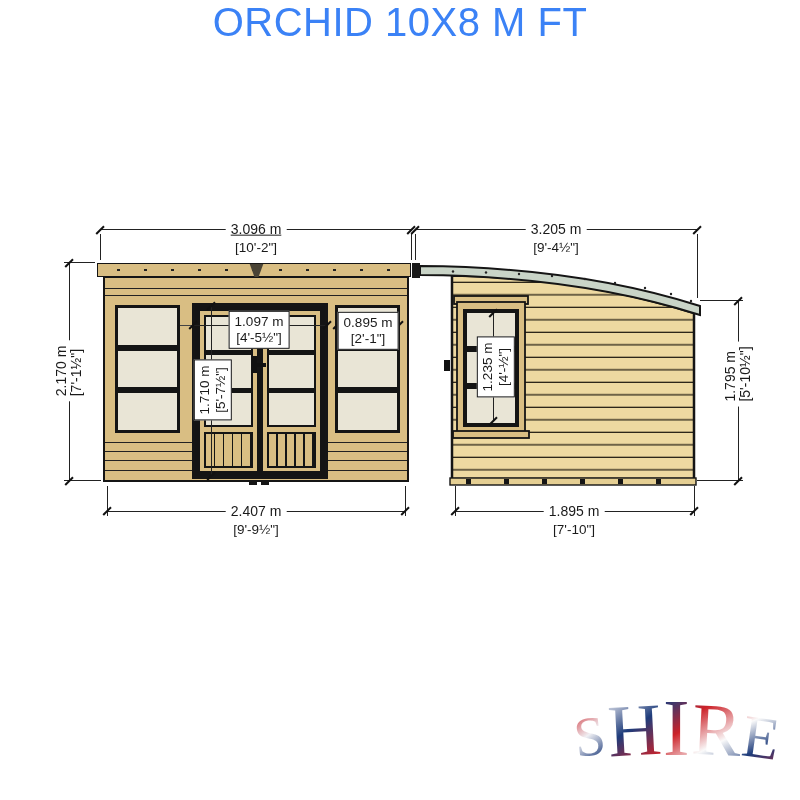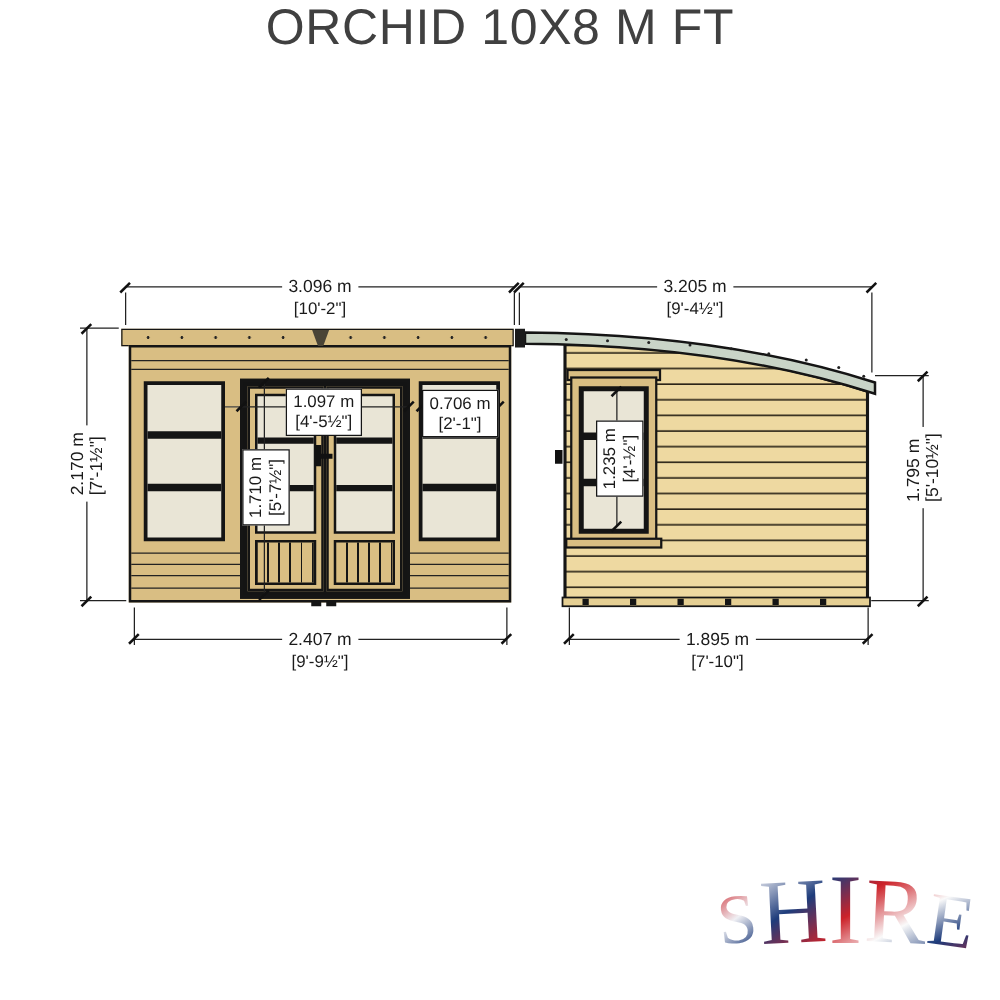--- a/index.html
+++ b/index.html
@@ -28,21 +28,21 @@
   .win{position:absolute;background:#141414;padding:3px;box-sizing:border-box;z-index:2;}
   .panes{position:relative;width:100%;height:100%;background:#e9e5d6;}
   .bar{position:absolute;left:0;right:0;height:6px;background:#141414;}
   .doorframe{position:absolute;background:#141414;border:3px solid #151515;box-sizing:border-box;z-index:2;}
   .leaf{position:absolute;background:#d9be83;border:2px solid #141414;box-sizing:border-box;}
   .glaze{position:absolute;background:#141414;padding:2px;box-sizing:border-box;}
   .panel{position:absolute;border:2px solid #141414;box-sizing:border-box;
          background:repeating-linear-gradient(90deg,#d9be83 0 7.5px,#151515 7.5px 9px);}
   
   .title{position:absolute;left:0;top:636;width:800px;text-align:center;
-         font-size:40px;letter-spacing:0.5px;color:#404040;}
+         font-size:40px;letter-spacing:0.5px;color:#3b82f6;}
   .brand{position:absolute;left:556px;top:688px;width:244px;text-align:center;}
   .brand-letters{height:84px;display:flex;align-items:baseline;justify-content:center;}
   .brand-letter{font-family:"Liberation Serif", serif;font-weight:normal;display:inline-block;
      background-image:linear-gradient(150deg,#cc2229 0%,#f0f0f4 18%,#1e3c7b 34%,#cc2229 50%,#fafafa 66%,#1e3c7b 82%,#cc2229 100%);
      background-size:260% 260%;-webkit-background-clip:text;background-clip:text;color:transparent;
      letter-spacing:2px;line-height:1;}
   .brand-letter:nth-child(1){font-size:56px;transform:rotate(-7deg);background-position:0% 0%;}
   .brand-letter:nth-child(2){font-size:74px;transform:rotate(-3deg);background-position:30% 25%;}
   .brand-letter:nth-child(3){font-size:80px;transform:rotate(0deg);background-position:55% 45%;}
   .brand-letter:nth-child(4){font-size:74px;transform:rotate(3deg);background-position:75% 65%;}
@@ -157,21 +157,21 @@
       <rect x="36" y="102" width="6" height="11" fill="#111"></rect>
     </svg>
   </div>
 
   <div>
     <div class="vline" style="left:100px;top:234px;height:26px;"></div>
     <div class="vline" style="left:411px;top:234px;height:26px;"></div>
     <div class="hline" style="left:100px;top:229px;width:311px;"></div>
     <div class="tick" style="left:100px;top:230px;"></div>
     <div class="tick" style="left:411px;top:230px;"></div>
-    <div class="dimtext" style="left:256px;top:229px;">3.096 m</div>
+    <div class="dimtext" style="left:256px;top:229px;text-decoration:underline;">3.096 m</div>
     <div class="dimfeet" style="left:256px;top:247px;">[10'-2"]</div>
   </div>
 
   <div>
     <div class="vline" style="left:107px;top:486px;height:30px;"></div>
     <div class="vline" style="left:405px;top:486px;height:30px;"></div>
     <div class="hline" style="left:107px;top:511px;width:298px;"></div>
     <div class="tick" style="left:107px;top:511px;"></div>
     <div class="tick" style="left:405px;top:511px;"></div>
     <div class="dimtext" style="left:256px;top:511px;">2.407 m</div>
@@ -199,21 +199,21 @@
       <div>1.097 m</div>
       <div>[4'-5½"]</div>
     </div>
   </div>
 
   <div>
     <div class="hline" style="left:337px;top:325px;width:62px;z-index:5;"></div>
     <div class="tick" style="left:337px;top:325px;z-index:5;"></div>
     <div class="tick" style="left:399px;top:325px;z-index:5;"></div>
     <div class="dimbox" style="left:368px;top:331px;z-index:6;">
-      <div>0.706 m</div>
+      <div>0.895 m</div>
       <div>[2'-1"]</div>
     </div>
   </div>
 
   <div>
     <div class="vline" style="left:211px;top:305px;height:172px;z-index:5;"></div>
     <div class="tick" style="left:211px;top:306px;z-index:5;"></div>
     <div class="tick" style="left:211px;top:476px;z-index:5;"></div>
     <div class="dimbox rot" style="left:213px;top:390px;z-index:6;">
       <div>1.710 m</div>

